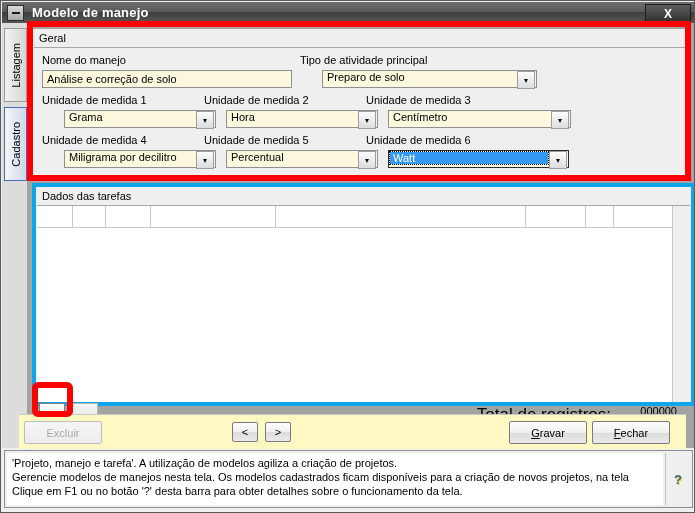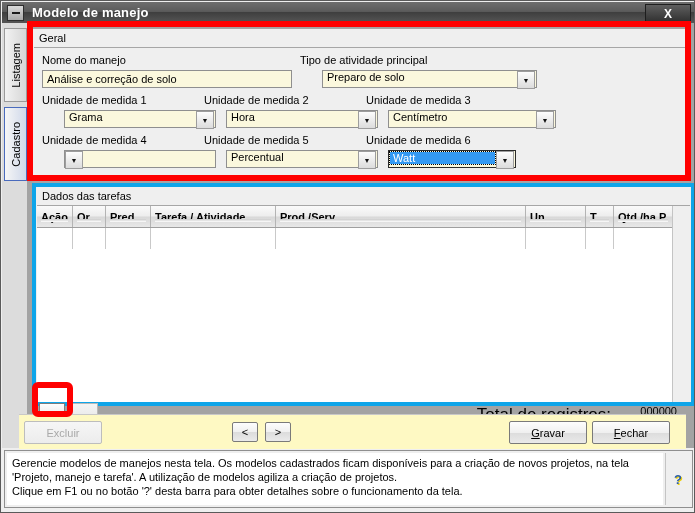--- a/index.html
+++ b/index.html
@@ -391,59 +391,50 @@
           <div class="arrow">▼</div>
         </div>
 
         <div class="field-label" style="left:170px; top:46px;">Unidade de medida 2</div>
         <div class="combo" style="left:170px; top:62px; width:152px;">
           <div class="cval">Hora</div>
           <div class="arrow">▼</div>
         </div>
 
         <div class="field-label" style="left:332px; top:46px;">Unidade de medida 3</div>
-        <div class="combo" style="left:332px; top:62px; width:168px;">
+        <div class="combo" style="left:332px; top:62px; width:183px;">
           <div class="cval">Centímetro</div>
           <div class="arrow">▼</div>
         </div>
 
         <div class="field-label" style="left:8px; top:86px;">Unidade de medida 4</div>
         <div class="combo" style="left:8px; top:102px; width:152px;">
+          <div class="cval">Miligrama por decilitro</div>
           <div class="arrow">▼</div>
         </div>
 
         <div class="field-label" style="left:170px; top:86px;">Unidade de medida 5</div>
         <div class="combo" style="left:170px; top:102px; width:152px;">
           <div class="cval">Percentual</div>
           <div class="arrow">▼</div>
         </div>
 
         <div class="field-label" style="left:332px; top:86px;">Unidade de medida 6</div>
-        <div class="combo focused" style="left:332px; top:102px; width:128px;">
+        <div class="combo focused" style="left:332px; top:102px; width:181px;">
           <div class="cval">Watt</div>
           <div class="arrow">▼</div>
         </div>
 
       </div>
     </div>
 
     <div class="taskgroup">
       <div class="tg-title">Dados das tarefas</div>
 
       <div class="grid">
-        <div class="grid-header">
-          <div class="gh-cell" style="width:36px;">Ação</div>
-          <div class="gh-cell" style="width:33px;">Or.</div>
-          <div class="gh-cell" style="width:45px;">Pred.</div>
-          <div class="gh-cell" style="width:125px;">Tarefa / Atividade</div>
-          <div class="gh-cell" style="width:250px;">Prod./Serv.</div>
-          <div class="gh-cell" style="width:60px;">Un.</div>
-          <div class="gh-cell" style="width:28px;">T.</div>
-          <div class="gh-cell" style="width:59px;">Qtd./ha P.</div>
-        </div>
 
         <div class="grid-row">
           <div class="gr-cell" style="width:36px;"></div>
           <div class="gr-cell" style="width:33px;"></div>
           <div class="gr-cell" style="width:45px;"></div>
           <div class="gr-cell" style="width:125px;"></div>
           <div class="gr-cell" style="width:250px;"></div>
           <div class="gr-cell" style="width:60px;"></div>
           <div class="gr-cell" style="width:28px;"></div>
           <div class="gr-cell" style="width:59px;"></div>
@@ -470,22 +461,22 @@
     <div class="btn" style="left:490px; top:6px; width:78px;">
       <span><u>G</u>ravar</span>
     </div>
     <div class="btn" style="left:573px; top:6px; width:78px;">
       <span><u>F</u>echar</span>
     </div>
   </div>
 
   <div class="statuspanel">
     <div class="status-text">
+      <div>'Projeto, manejo e tarefa'. A utilização de modelos agiliza a criação de projetos.</div>
       <div>Gerencie modelos de manejos nesta tela. Os modelos cadastrados ficam disponíveis para a criação de novos projetos, na tela</div>
-      <div>'Projeto, manejo e tarefa'. A utilização de modelos agiliza a criação de projetos.</div>
       <div>Clique em F1 ou no botão '?' desta barra para obter detalhes sobre o funcionamento da tela.</div>
     </div>
     <div class="help-area">
       <span class="help-q">?</span>
     </div>
   </div>
 
   <div class="annot-rect annot-main"></div>
   <div class="annot-rect annot-plus"></div>
 

